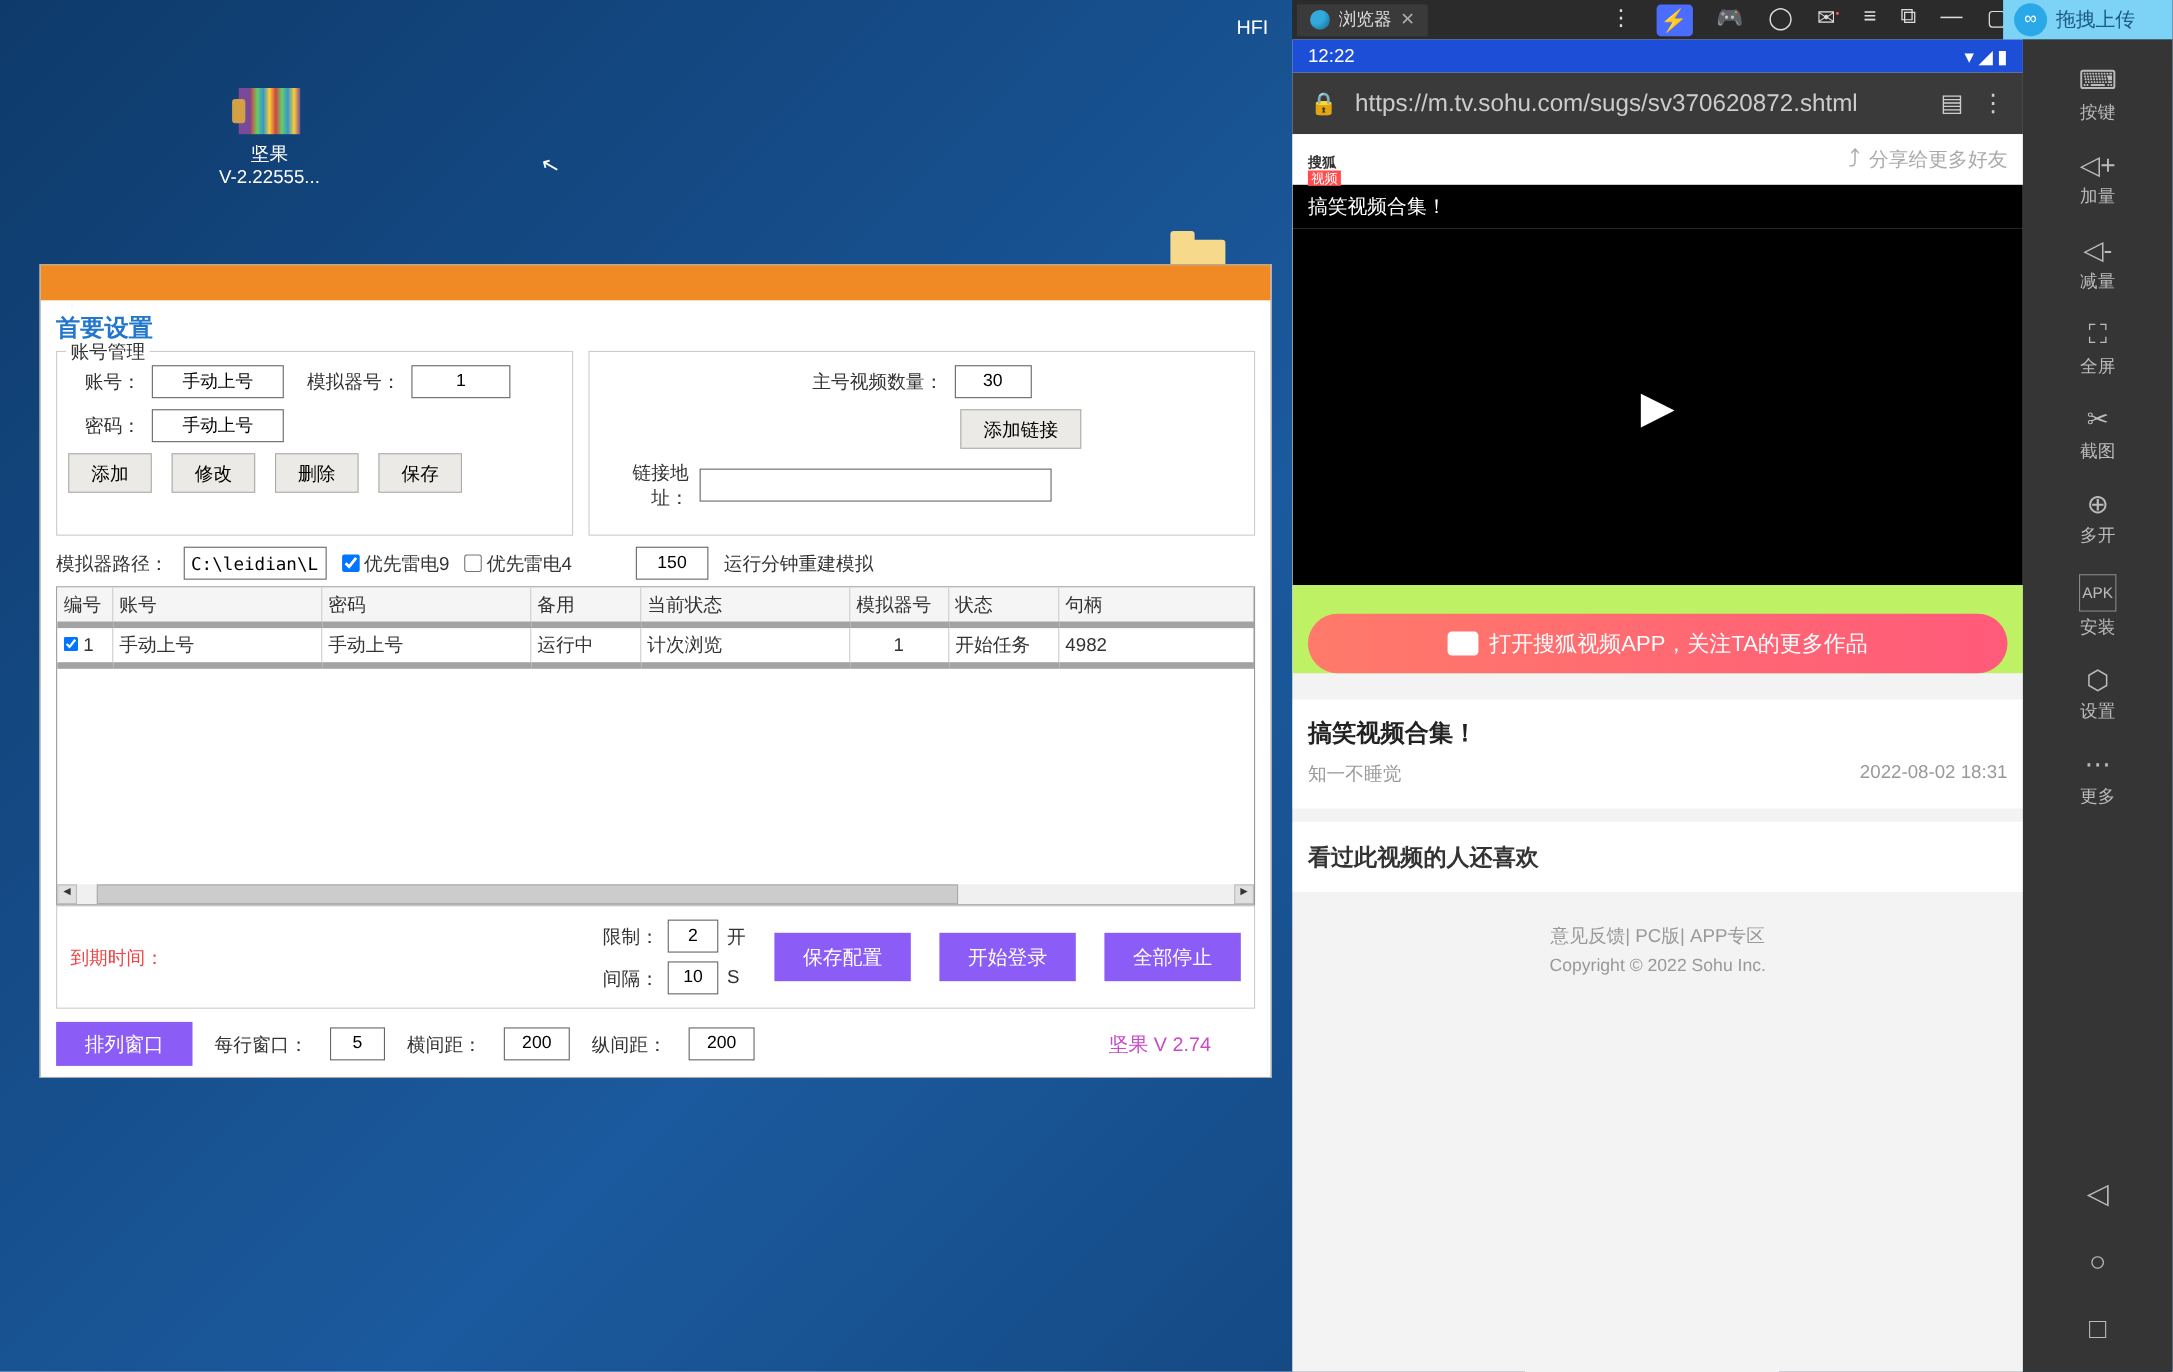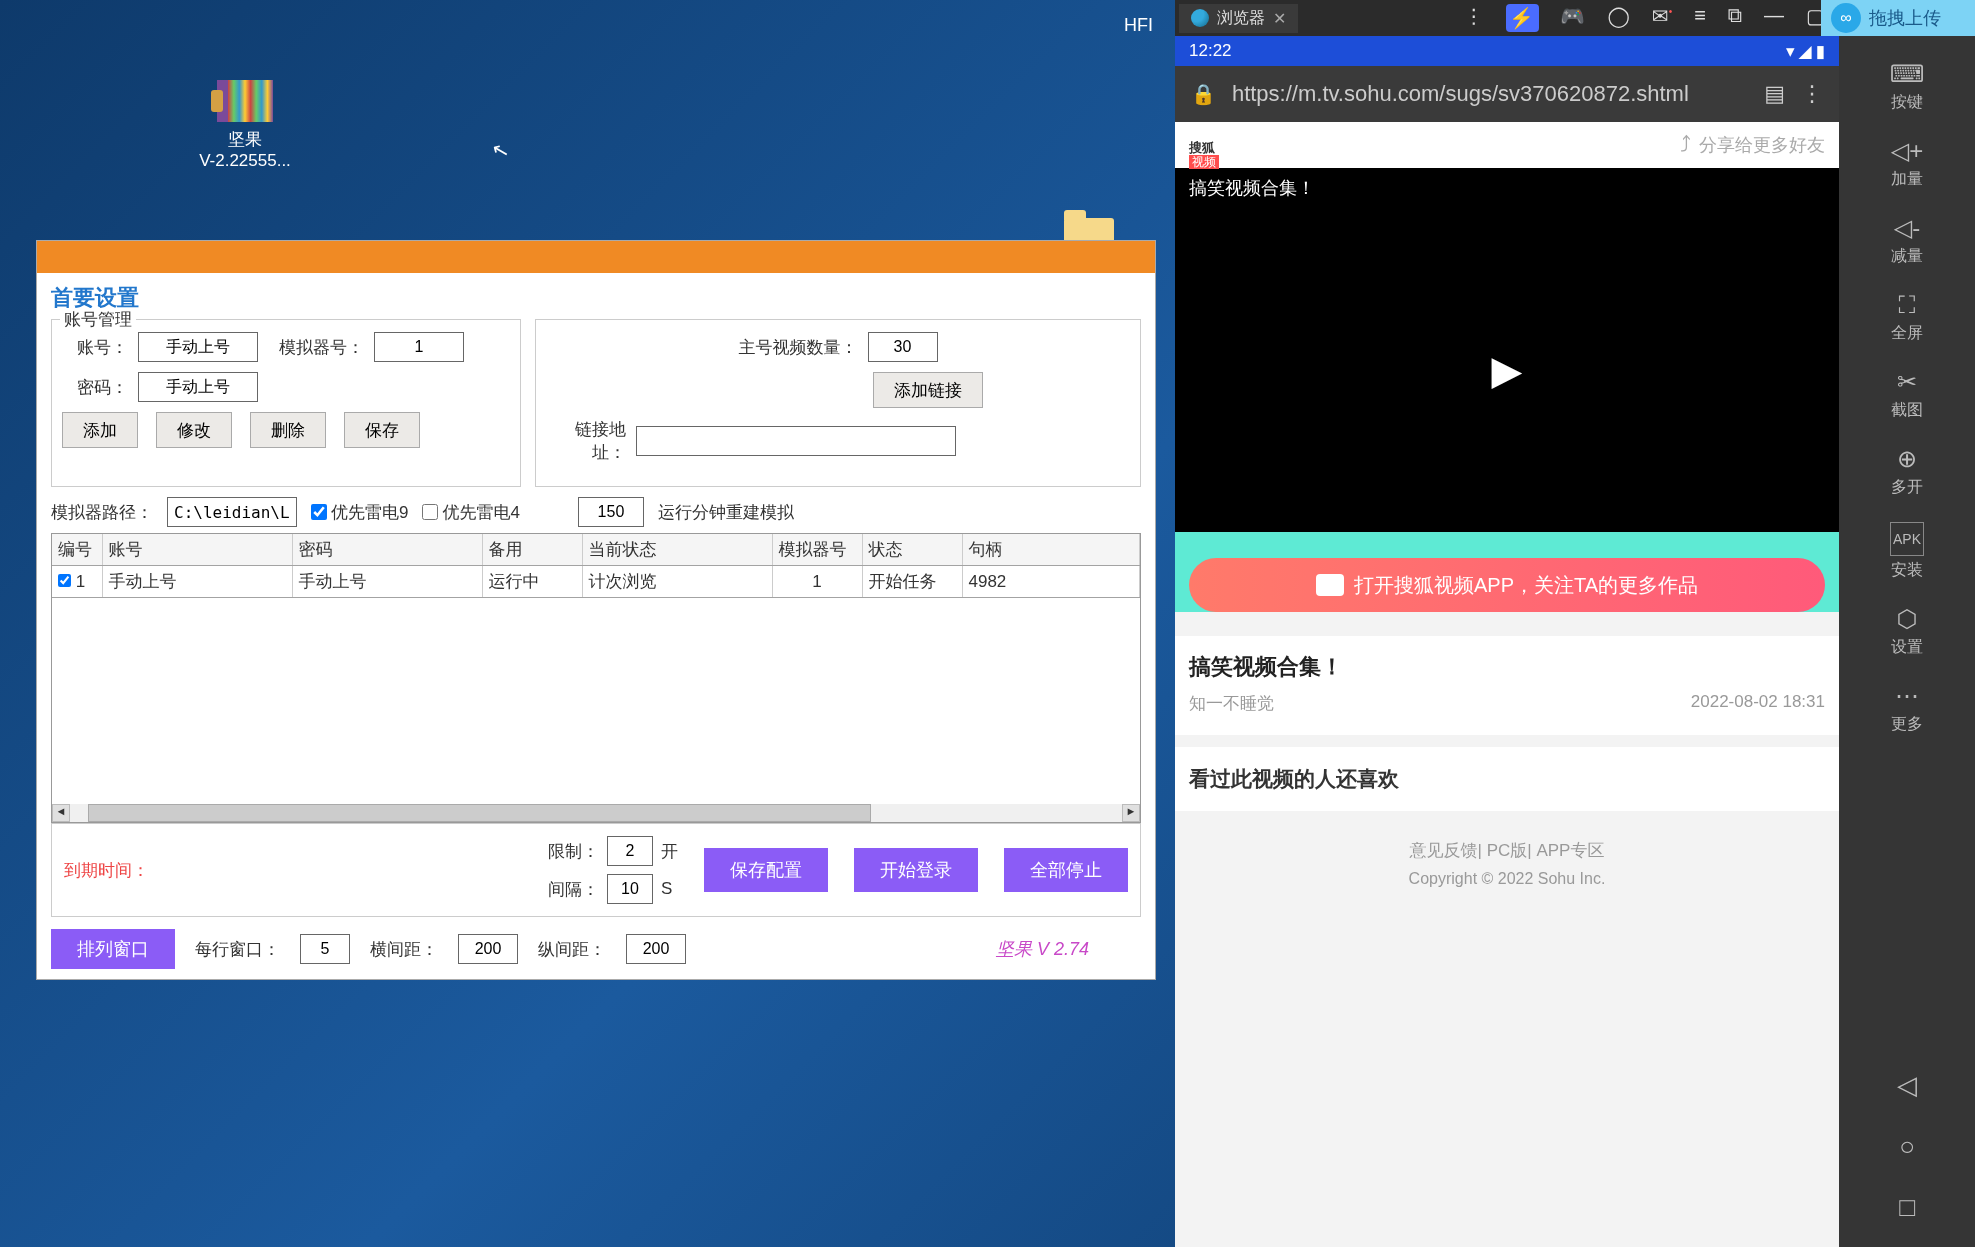--- a/index.html
+++ b/index.html
@@ -152,21 +152,21 @@
 .tbl {
   border: 1px solid #999;
   width: 100%;
   height: 290px;
   overflow: hidden;
   position: relative;
 }
 .tbl table { width: 100%; border-collapse: collapse; font-size: 17px; }
 .tbl th, .tbl td {
   border-right: 1px solid #ccc;
-  border-bottom: 1px solid #a3a3a3;
+  border-bottom: 6px solid #a3a3a3;
   padding: 4px 6px;
   text-align: left;
   white-space: nowrap;
 }
 .tbl th { background: #f5f5f5; font-weight: normal; }
 .tbl .scroll-h {
   position: absolute;
   bottom: 0; left: 0; right: 0;
   height: 18px;
   background: #f0f0f0;
@@ -178,21 +178,21 @@
 .ctrl-row {
   border: 1px solid #ccc;
   padding: 12px;
   display: flex;
   gap: 26px;
   align-items: center;
 }
 .expire { color: #e44; font-size: 17px; }
 
 .bot-row { display: flex; gap: 20px; align-items: center; margin-top: 12px; font-size: 17px; }
-.ver-label { color: #c848c8; margin-left: auto; margin-right: 52px; font-size: 18px; font-style: italic; }
+.ver-label { color: #c848c8; margin-left: auto; margin-right: 40px; font-size: 18px; }
 
 
 .vid-panel {
   position: absolute;
   top: 274px;
   left: 1006px;
   width: 148px;
   height: 56px;
   background: #fff;
   border: 1px solid #aaa;
@@ -576,21 +576,21 @@
         </div>
         <div class="p-share">
           <span class="share-ic">⤴</span>
           <span>分享给更多好友</span>
         </div>
       </div>
       <div class="p-vid-title">搞笑视频合集！</div>
       <div class="p-vid-player">
         <div class="play-btn">▶</div>
       </div>
-      <div style="background:#5eead4;padding-top:2px">
+      <div style="background:#bef264;padding-top:2px">
         <div class="p-app-btn">
           <span class="app-ic"></span>
           <span>打开搜狐视频APP，关注TA的更多作品</span>
         </div>
       </div>
       <div class="p-card">
         <div class="title">搞笑视频合集！</div>
         <div class="meta">
           <span>知一不睡觉</span>
           <span>2022-08-02 18:31</span>

